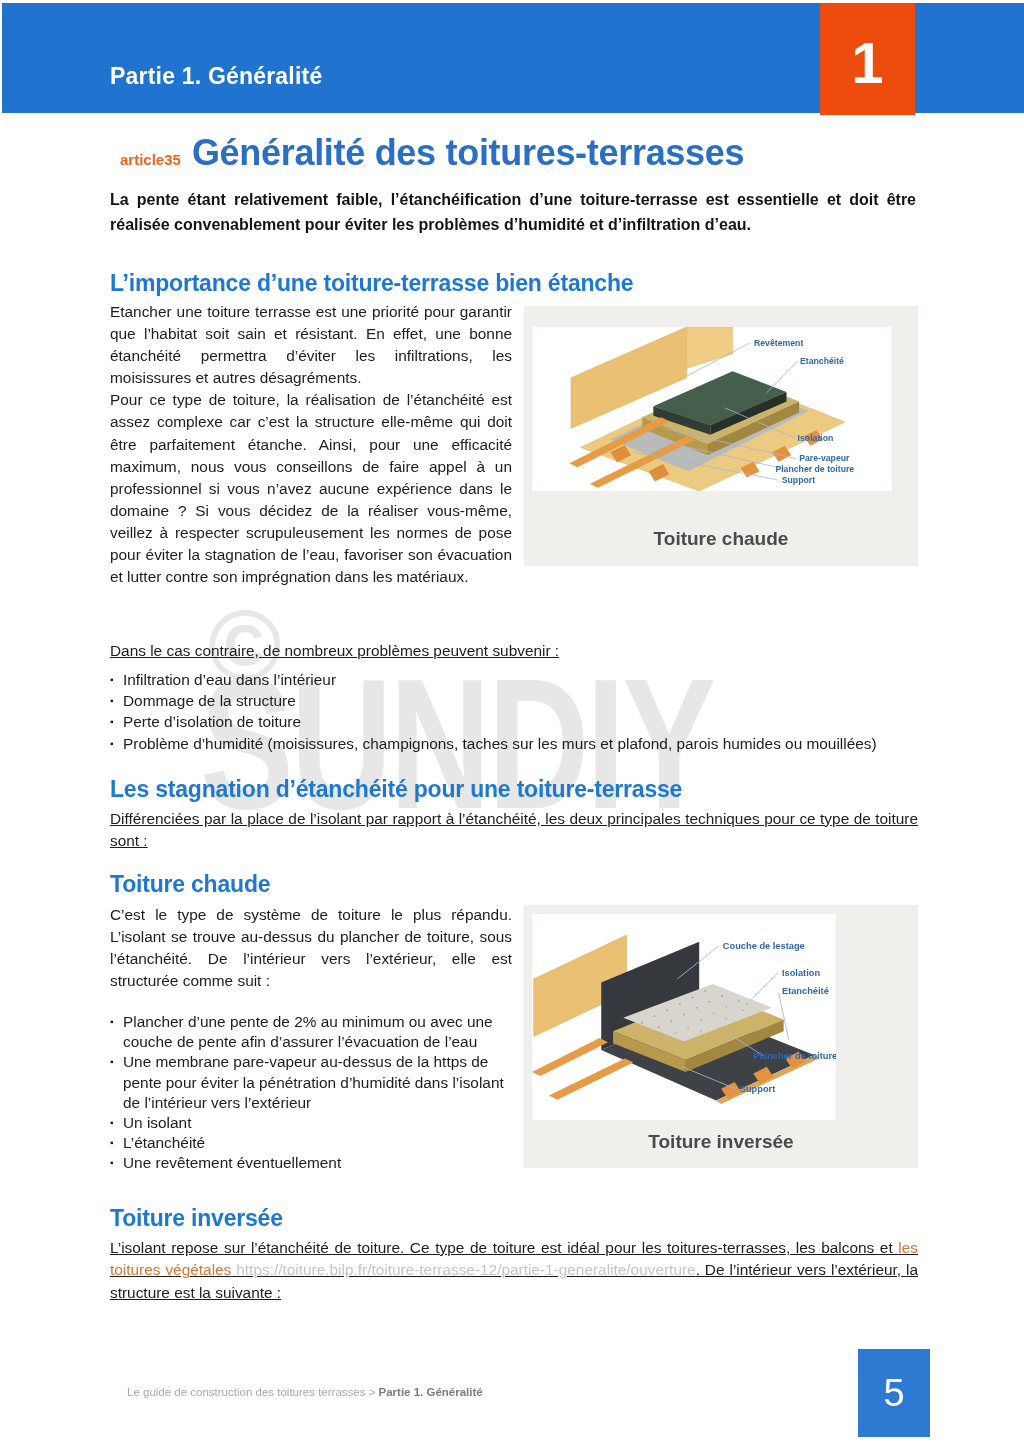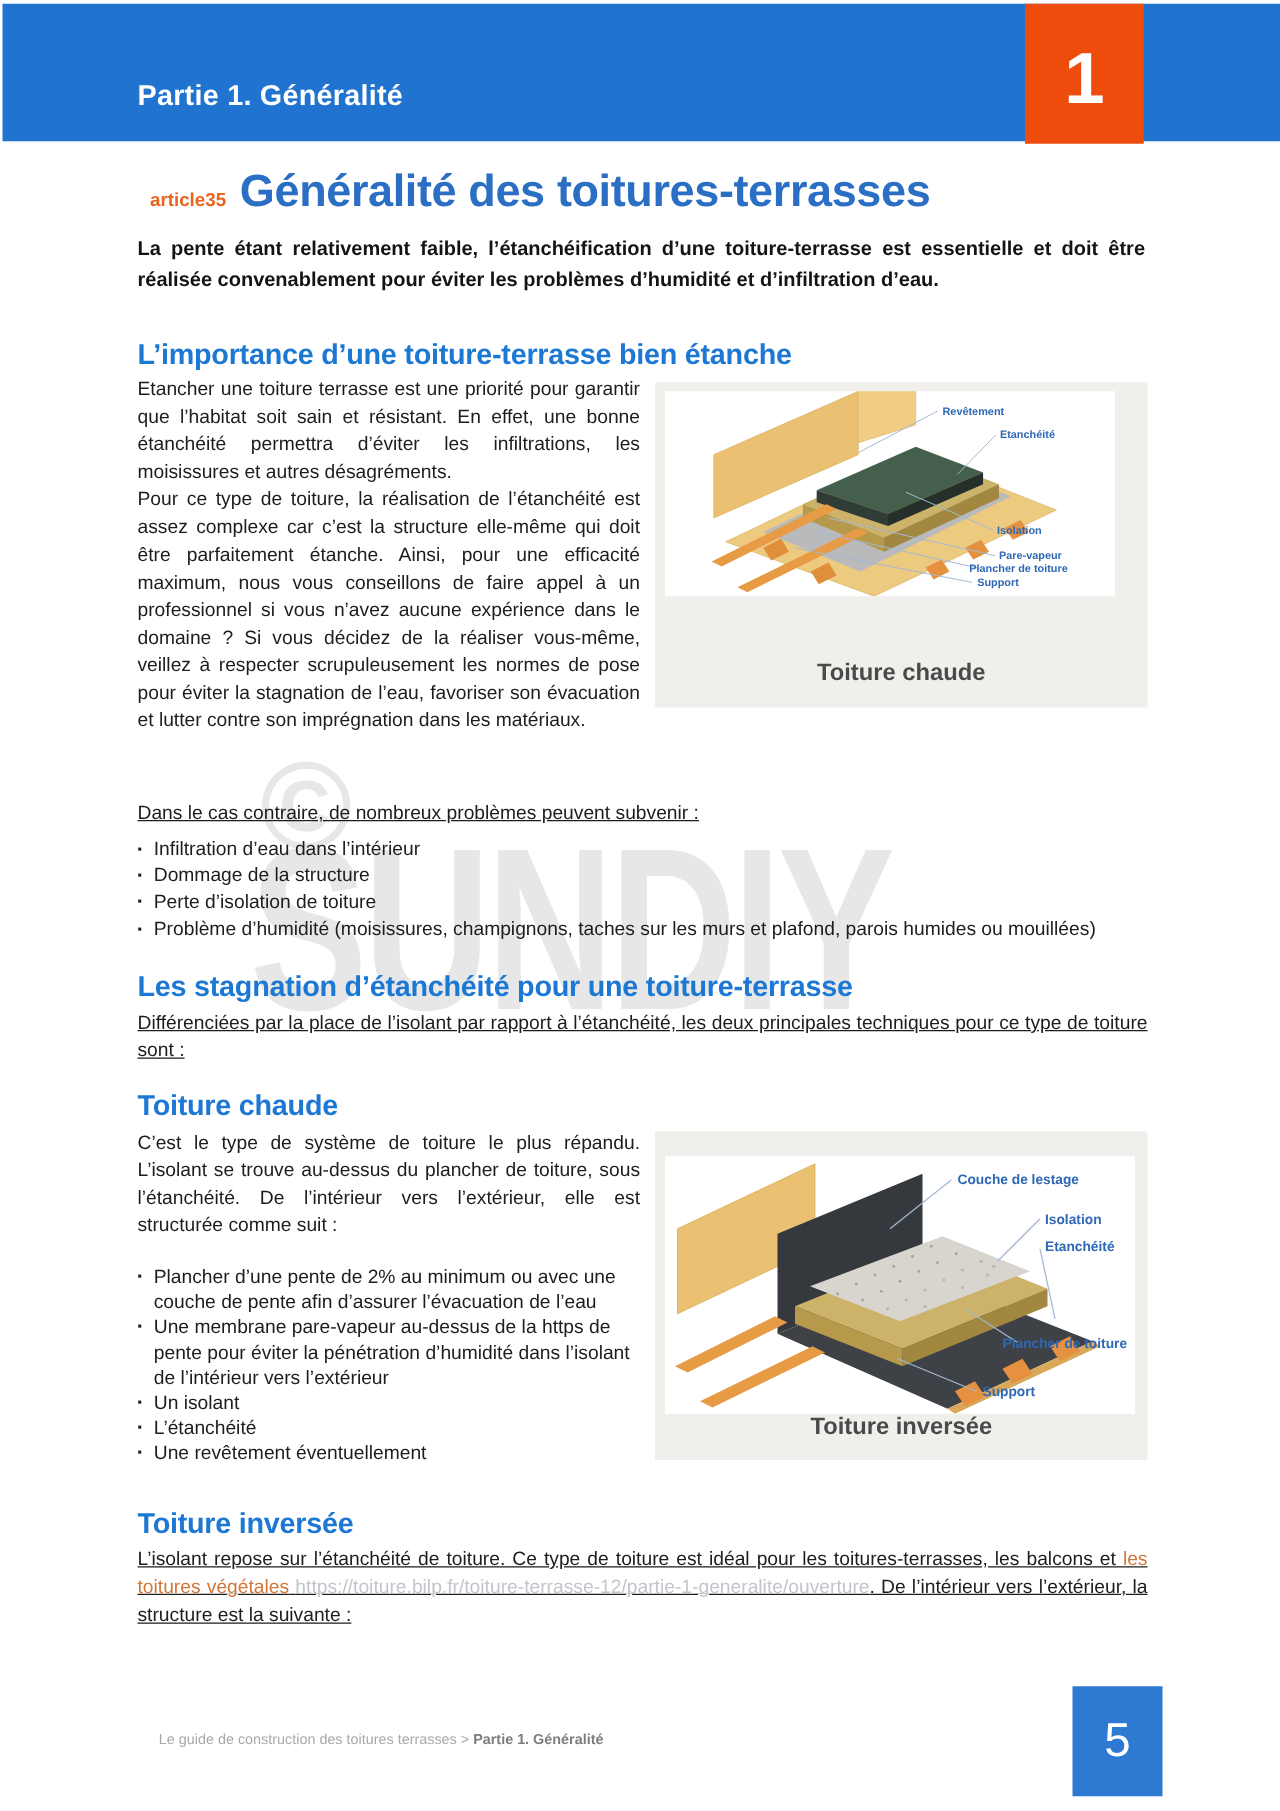--- a/index.html
+++ b/index.html
@@ -48,22 +48,22 @@
   .bullets-problems{top:669px;width:812px;}
   .bullets-problems li{line-height:21.2px;}
   .bullets-chaude{top:1012px;width:404px;}
   .bullets-chaude li{line-height:20.2px;}
 
   
   .figure{position:absolute;left:524px;width:394px;background:#f0efec;}
   .figure-chaude{top:306px;height:260px;}
   .figure-inversee{top:905px;height:263px;}
   .fig-img{position:absolute;left:8px;background:#ffffff;}
-  .figure-chaude .fig-img{top:7px;width:360px;height:164px;}
-  .figure-inversee .fig-img{top:20px;width:376px;height:206px;text-align:center;}
+  .figure-chaude .fig-img{top:21px;width:360px;height:164px;}
+  .figure-inversee .fig-img{top:9px;width:304px;height:206px;text-align:center;}
   .figcap{position:absolute;left:0;right:0;text-align:center;font-size:19px;font-weight:bold;color:#4a4a4a;}
   .figure-chaude .figcap{top:222px;}
   .figure-inversee .figcap{top:226px;}
   .fig-img svg{display:block;width:100%;height:100%;}
   .diag-label{font-family:"Liberation Sans",sans-serif;font-size:11px;font-weight:bold;fill:#2e68b4;}
   .diag-line{stroke:#a3b8d2;stroke-width:1;fill:none;}
 
   
   .watermark{position:absolute;z-index:0;color:#e7e7e7;font-weight:bold;pointer-events:none;}
   .wm-c{left:208px;top:588px;font-size:100px;}

